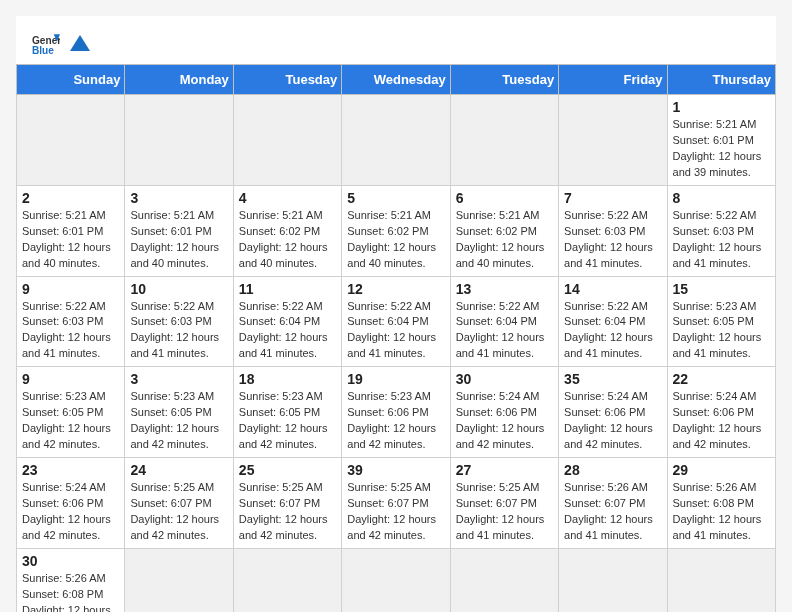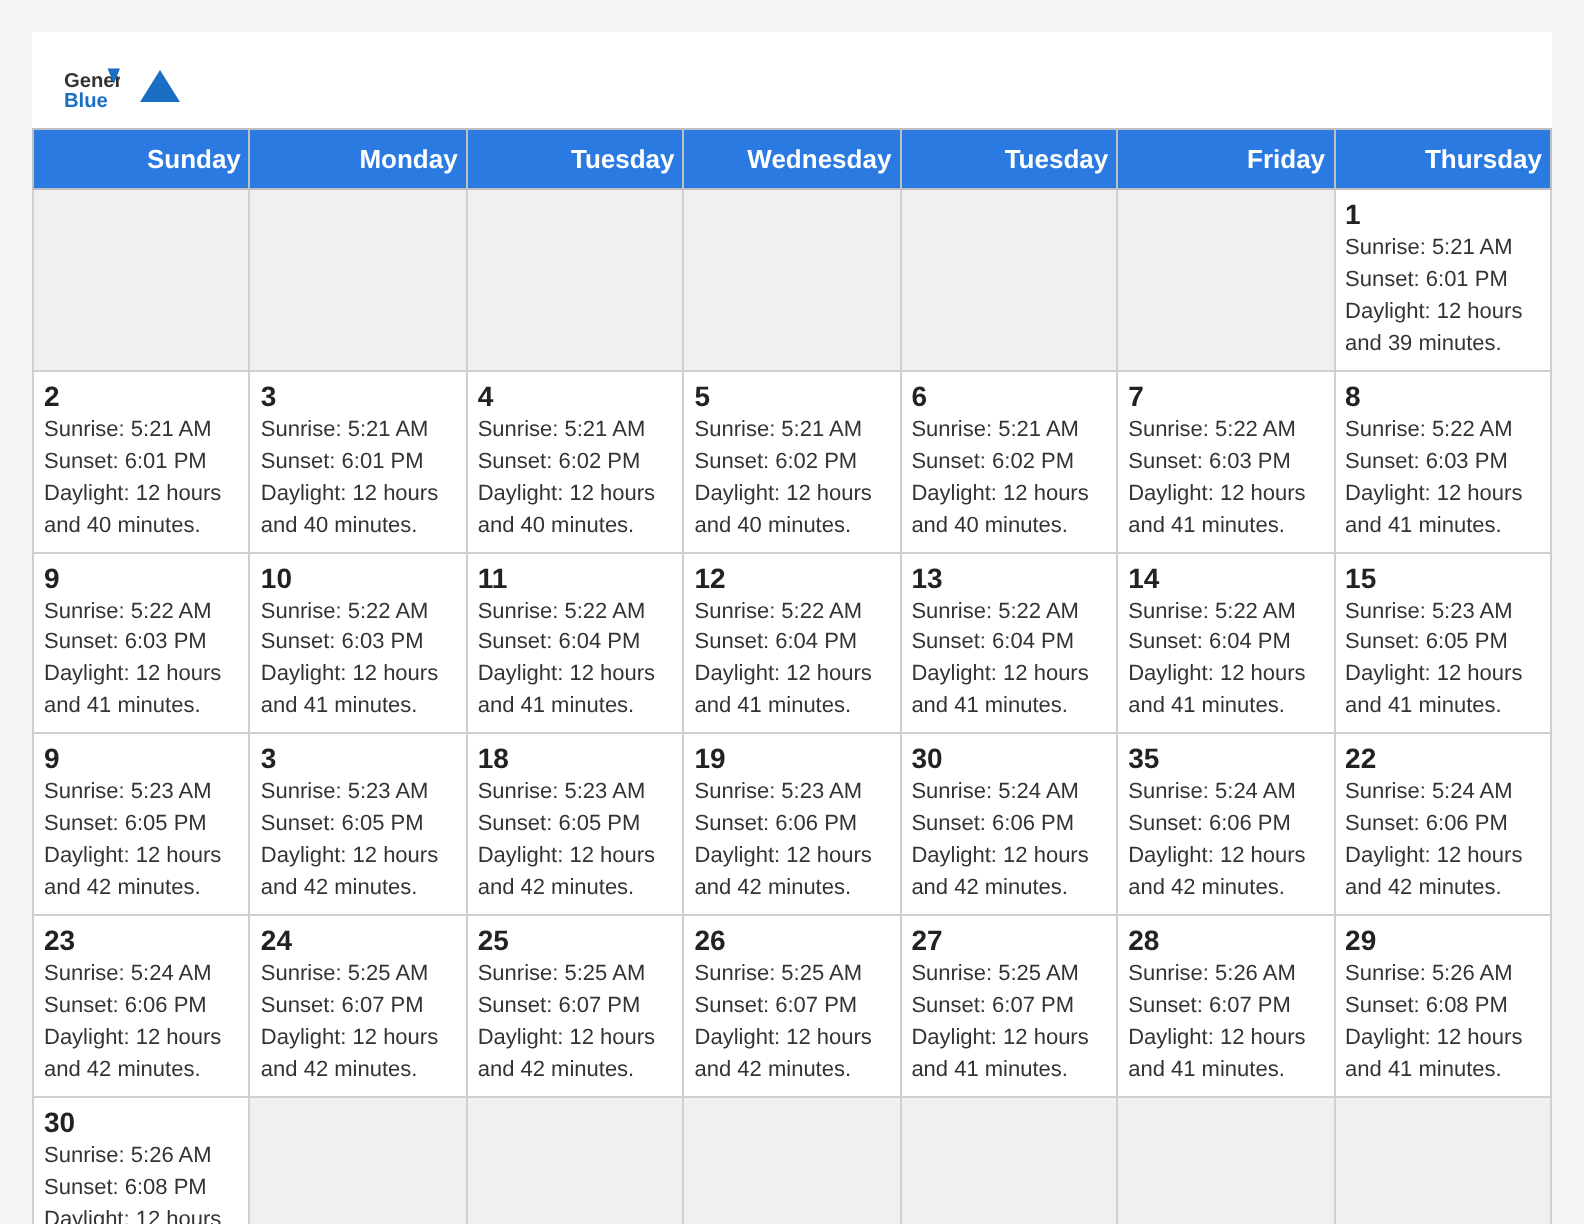--- a/index.html
+++ b/index.html
@@ -230,21 +230,21 @@
           </td>
           <td>
             <span class="day-number">24</span>
             <div class="day-info">Sunrise: 5:25 AM<br>Sunset: 6:07 PM<br>Daylight: 12 hours and 42 minutes.</div>
           </td>
           <td>
             <span class="day-number">25</span>
             <div class="day-info">Sunrise: 5:25 AM<br>Sunset: 6:07 PM<br>Daylight: 12 hours and 42 minutes.</div>
           </td>
           <td>
-            <span class="day-number">26</span>
+            <span class="day-number">39</span>
             <div class="day-info">Sunrise: 5:25 AM<br>Sunset: 6:07 PM<br>Daylight: 12 hours and 42 minutes.</div>
           </td>
           <td>
             <span class="day-number">27</span>
             <div class="day-info">Sunrise: 5:25 AM<br>Sunset: 6:07 PM<br>Daylight: 12 hours and 41 minutes.</div>
           </td>
           <td>
             <span class="day-number">28</span>
             <div class="day-info">Sunrise: 5:26 AM<br>Sunset: 6:07 PM<br>Daylight: 12 hours and 41 minutes.</div>
           </td>

